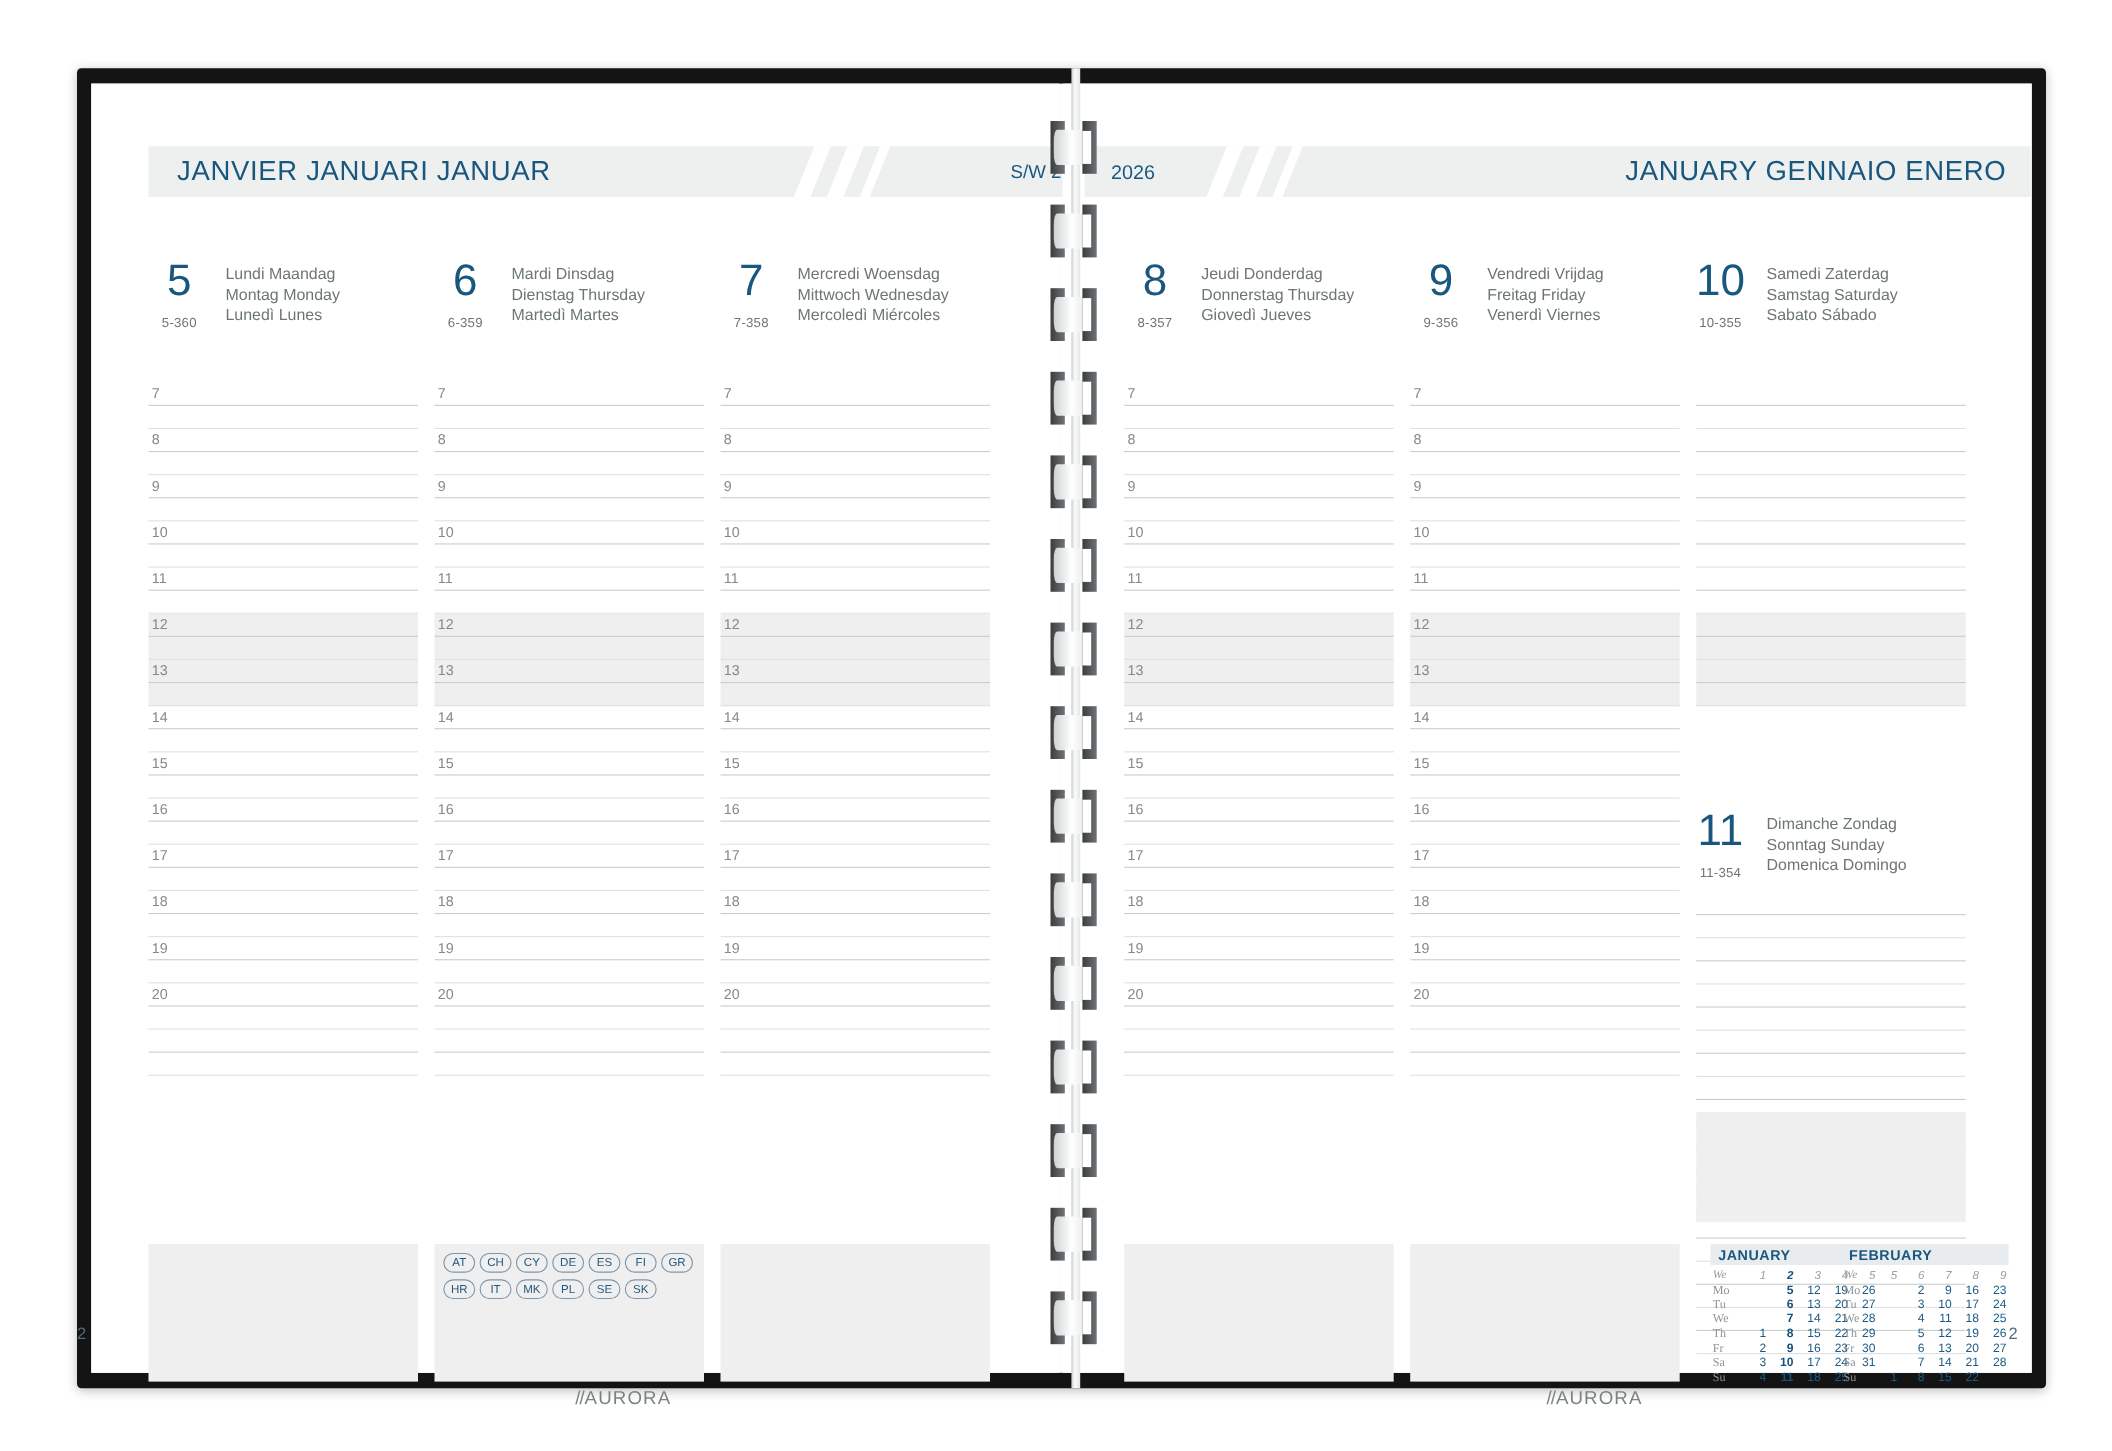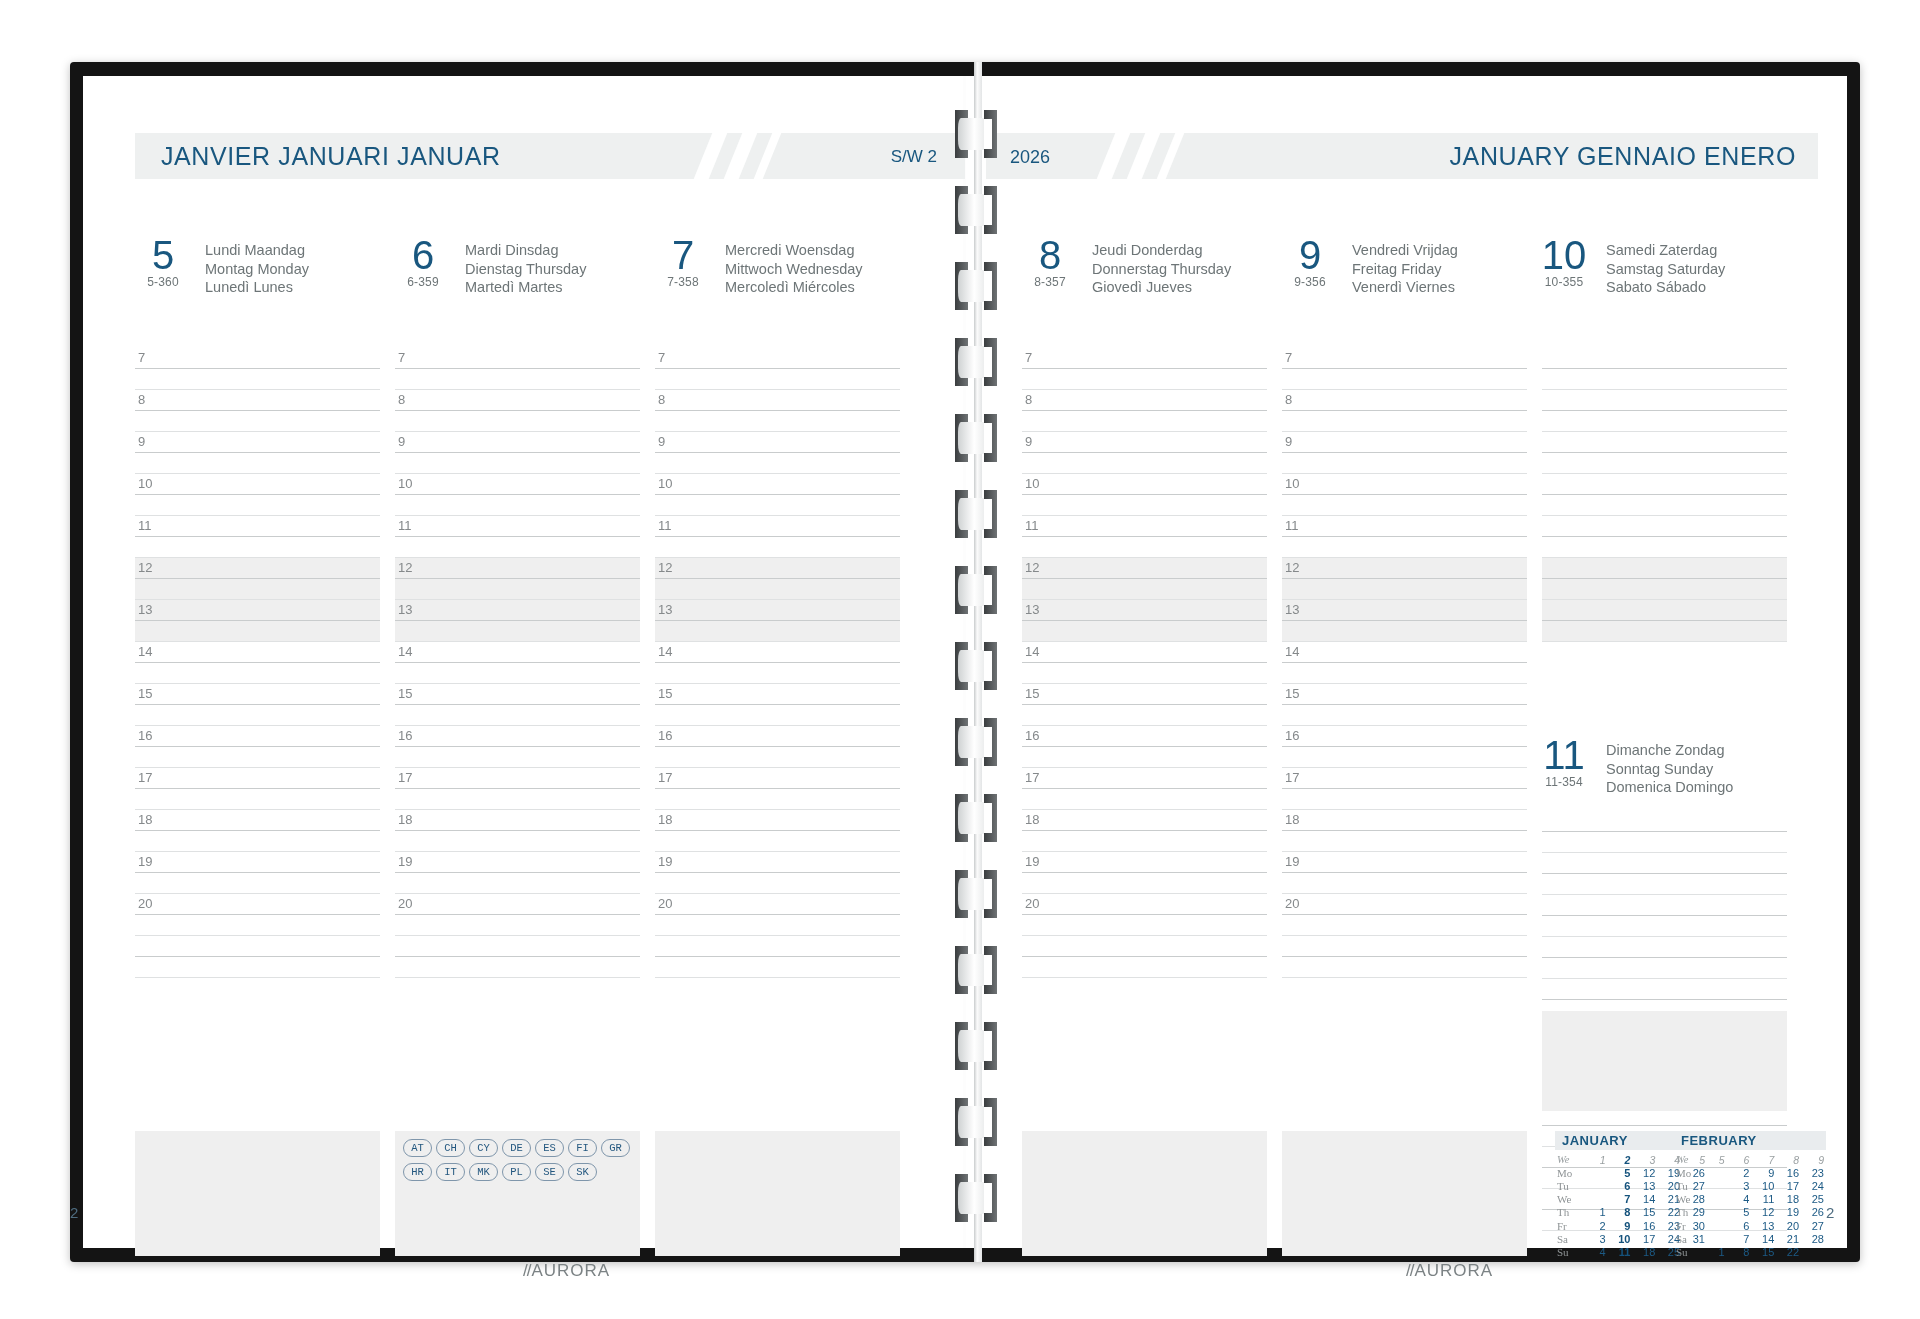--- a/index.html
+++ b/index.html
@@ -11,21 +11,21 @@
          background:#141414;border-radius:4px;
          box-shadow:0 2px 10px rgba(0,0,0,.25);}
   .paper{position:absolute;left:83px;top:76px;width:1764px;height:1172px;background:#fdfdfd;}
 
   
   .page{position:absolute;top:76px;height:1172px;background:#ffffff;}
   .page-left{left:83px;width:880px;}
   .page-right{left:966px;width:881px;}
 
   
-  .hdr{position:absolute;top:57px;height:46px;background:#eef0f0;overflow:hidden;}
+  .hdr{position:absolute;top:57px;height:46px;background:#eef0f0;overflow:hidden;padding-left:28px;}
   .hdr-left{left:52px;width:830px;}
   .hdr-right{left:20px;width:832px;}
   .hdr .title{position:absolute;top:9px;font-size:25px;letter-spacing:.6px;
                color:#19577f;font-weight:400;white-space:nowrap;}
   .hdr-left .title{left:26px;}
   .hdr-right .title{right:22px;margin-left:12px;}
   .hdr .year{position:absolute;left:24px;top:14px;font-size:18px;color:#19577f;}
   .hdr .swlabel{position:absolute;right:28px;top:14px;font-size:17px;color:#19577f;}
   .slashes{position:absolute;top:0;height:46px;width:120px;}
   .slashes i{position:absolute;top:-8px;height:62px;width:15px;background:#ffffff;
@@ -34,38 +34,38 @@
   .slashes i:nth-child(2){left:58px;}
   .slashes i:nth-child(3){left:88px;width:9px;}
   .hdr-left .slashes{right:170px;}
   .hdr-right .slashes{left:92px;}
 
   
   .dayhead{position:absolute;display:flex;align-items:flex-start;}
   .dnum{color:#19577f;font-size:40px;line-height:38px;font-weight:300;
         width:56px;text-align:center;}
   .ddoy{color:#6d7577;font-size:12px;text-align:center;width:56px;
-        display:block;margin-top:1px;letter-spacing:.2px;}
+        display:block;margin-top:12px;letter-spacing:.2px;}
   .dnames{margin-left:14px;margin-top:5px;}
   .dnames div{color:#6d7577;font-size:14.5px;line-height:18.5px;white-space:nowrap;}
 
   
   .col{position:absolute;}
   .hourblock{position:relative;}
   .hourblock.shade{background:#efefef;}
   .hrow{position:relative;height:21px;}
   .hrow .hl{position:absolute;left:0;right:0;bottom:0;height:1px;background:#c9cccd;}
   .hrow .hl.half{background:#dfe1e2;}
   .hrow .hnum{position:absolute;left:3px;top:2px;font-size:13px;color:#85898b;}
 
   
   .notebox{position:absolute;background:#efefef;}
 
   
-  .pills{position:absolute;font-family:Liberation Mono, monospace;}
+  .pills{position:absolute;}
   .pill{display:inline-block;width:27px;height:16px;line-height:16px;
         border:1px solid #7f96ab;border-radius:9px;color:#23577f;
         font-size:10.5px;text-align:center;margin:0 4px 5px 0;background:transparent;}
 
   
   .mini{position:absolute;width:152px;}
   .mini .mtitle{background:#e9ecee;color:#19577f;font-size:13px;font-weight:bold;
                 padding:2px 0 2px 7px;letter-spacing:.5px;}
   .mini table{border-collapse:collapse;margin-top:3px;font-size:11px;}
   .mini td{padding:0 2px;height:13.2px;text-align:right;color:#1c5a85;

